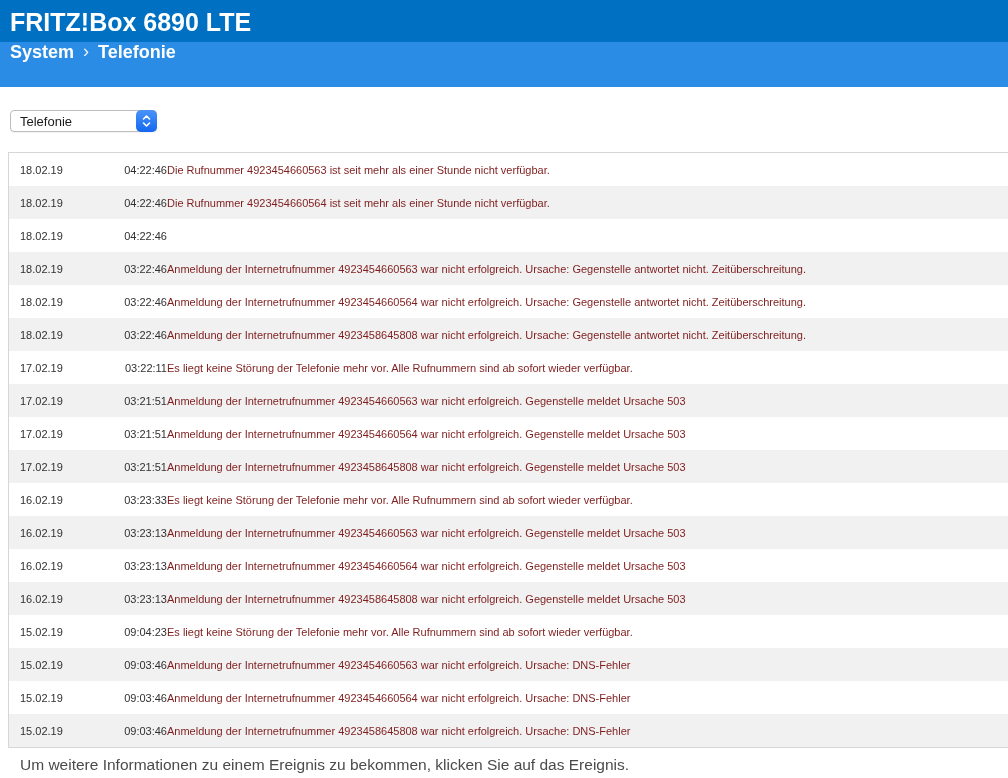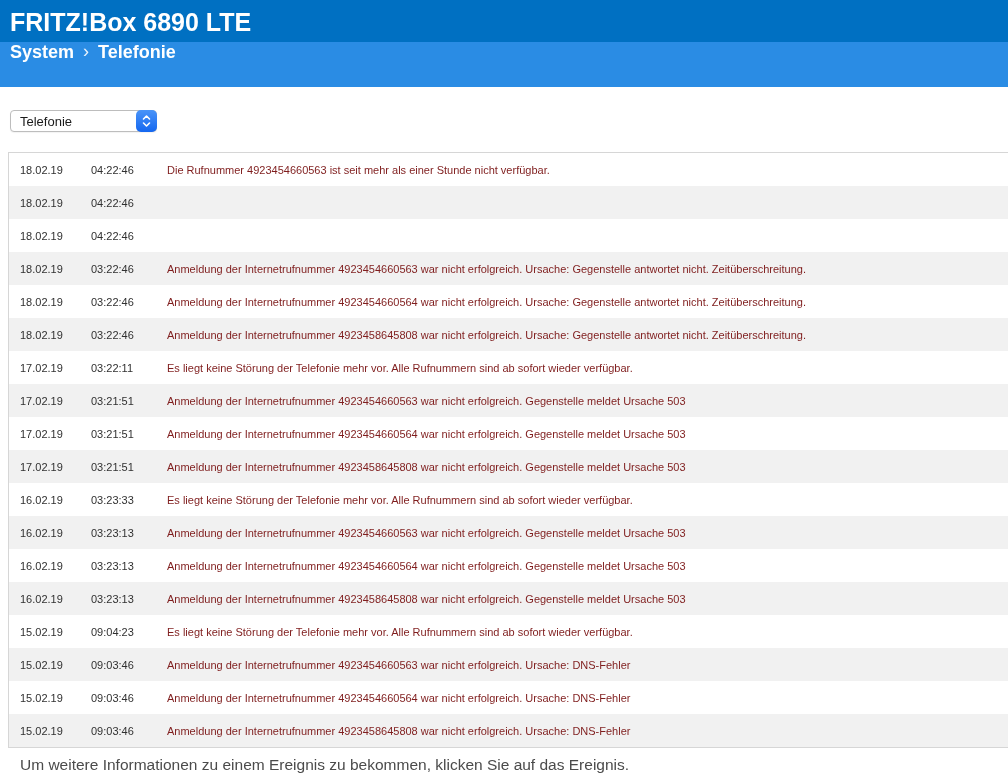--- a/index.html
+++ b/index.html
@@ -31,21 +31,21 @@
 
   
   .event-table { position:absolute; top:152px; left:8px; width:1000px;
                  border-top:1px solid #d6d6d6; border-left:1px solid #d6d6d6;
                  border-bottom:1px solid #d6d6d6; background:#fff; }
   .row { height:33px; display:flex; align-items:center; white-space:nowrap;
          overflow:hidden; font-size:11px; cursor:pointer; }
   .row.alt { background:#f1f1f1; }
   .c { flex:0 0 auto; }
   .c.date { width:82px; padding-left:11px; color:#303030; }
-  .c.time { width:76px; color:#303030; }
+  .c.time { width:76px; color:#303030;text-align:right; }
   .c.msg  { color:#7f1d1d; }
 
   
   .hint { position:absolute; top:756px; left:20px; font-size:15.5px; color:#4b4b4b; }
 </style>
 </head>
 <body>
 
 <div class="page">
 
@@ -71,20 +71,21 @@
 
   <div class="event-table">
       <div class="row">
         <span class="c date">18.02.19</span>
         <span class="c time">04:22:46</span>
         <span class="c msg">Die Rufnummer 4923454660563 ist seit mehr als einer Stunde nicht verfügbar.</span>
       </div>
       <div class="row alt">
         <span class="c date">18.02.19</span>
         <span class="c time">04:22:46</span>
+        <span class="c msg">Die Rufnummer 4923454660564 ist seit mehr als einer Stunde nicht verfügbar.</span>
       </div>
       <div class="row">
         <span class="c date">18.02.19</span>
         <span class="c time">04:22:46</span>
       </div>
       <div class="row alt">
         <span class="c date">18.02.19</span>
         <span class="c time">03:22:46</span>
         <span class="c msg">Anmeldung der Internetrufnummer 4923454660563 war nicht erfolgreich. Ursache: Gegenstelle antwortet nicht. Zeitüberschreitung.</span>
       </div>

